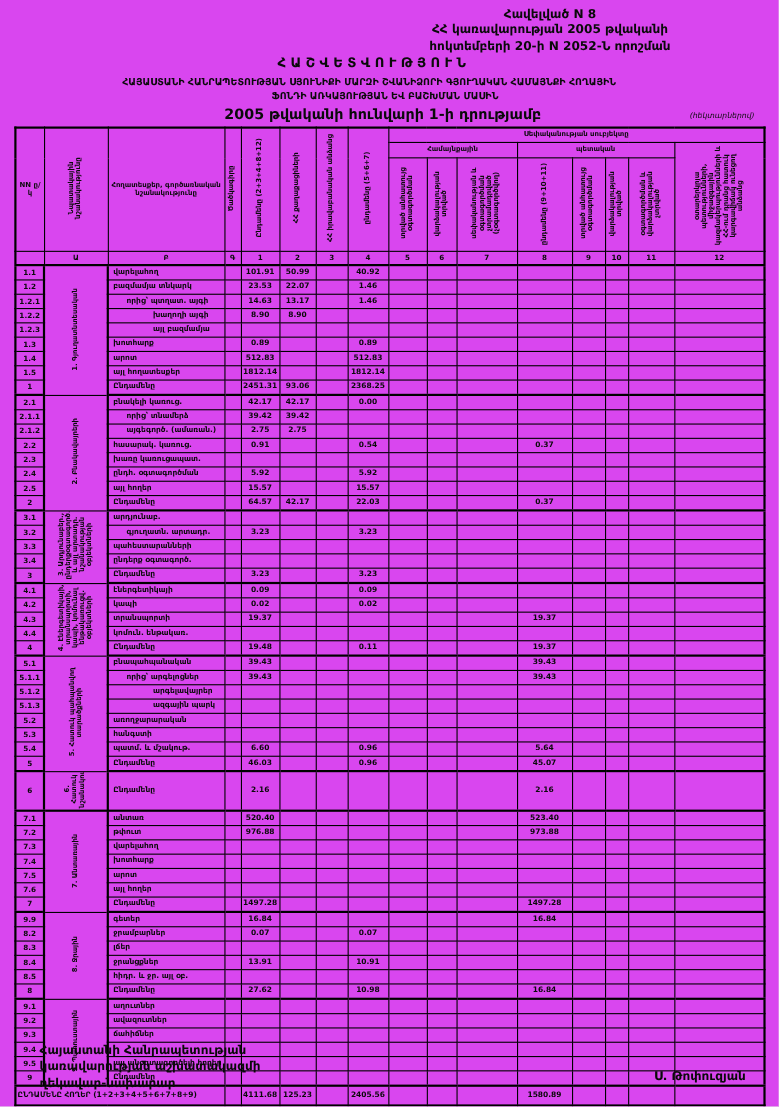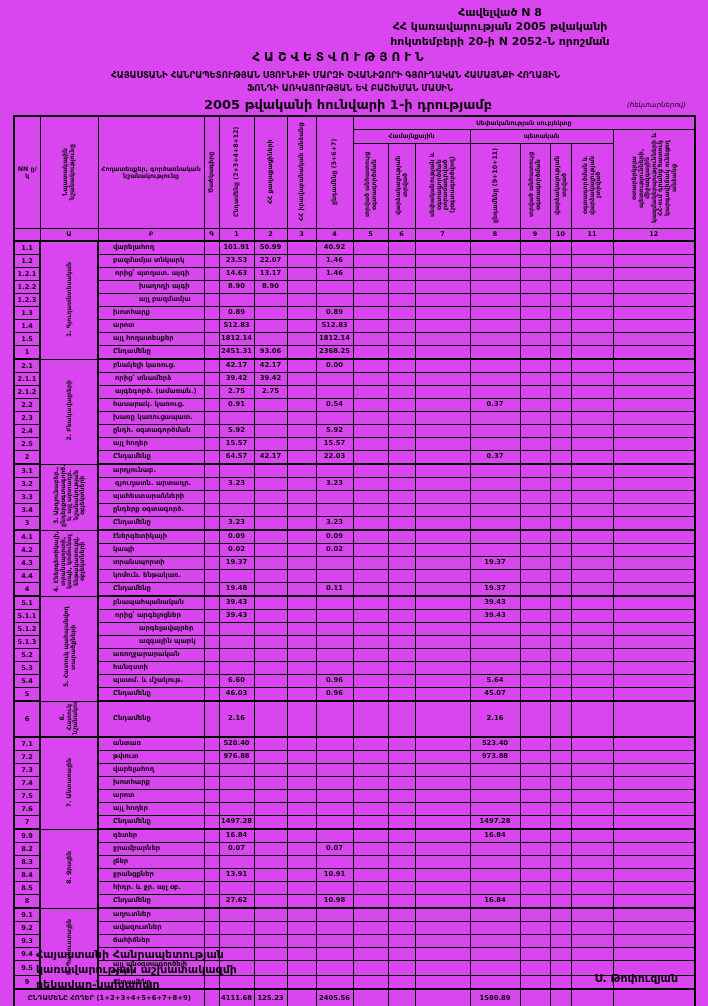--- a/index.html
+++ b/index.html
@@ -29,27 +29,27 @@
   thead tr.hr2 th{height:13px;}
   tr.letters th{height:11px;font-size:6.5px;border-bottom:2px solid #000;}
   .vt{display:inline-block;writing-mode:vertical-rl;transform:rotate(180deg);
       max-height:100%;white-space:normal;}
   .hr3 .vt{height:80px;}
   .htall .vt{height:104px;}
   .h12 .vt{height:92px;}
   td.num{text-align:center;font-size:6.6px;}
   td.sect{text-align:center;vertical-align:middle;border-right:2px solid #000;border-left:2px solid #000;}
   td.sect .vt{font-size:6.2px;}
-  td.label{text-align:left;padding-left:14px;}
+  td.label{text-align:left;padding-left:4px;}
   td.label.ind1{padding-left:16px;}
   td.label.ind2{padding-left:40px;}
   td.val{text-align:center;}
   tr.srow-last td{border-bottom:2px solid #000;}
   tr.grand td{height:16px;border-top:2px solid #000;font-size:6.8px;}
-  tr.grand td.glabel{text-align:center;}
+  tr.grand td.glabel{}
   
   .footer{position:absolute;top:948px;left:36px;right:30px;display:flex;
           justify-content:space-between;align-items:flex-end;font-size:11px;font-weight:700;gap:44px;}
   .footer .org{line-height:1.35;}
   .footer .sig{padding-bottom:8px;}
 </style>
 </head>
 <body>
 
 <div class="page">

